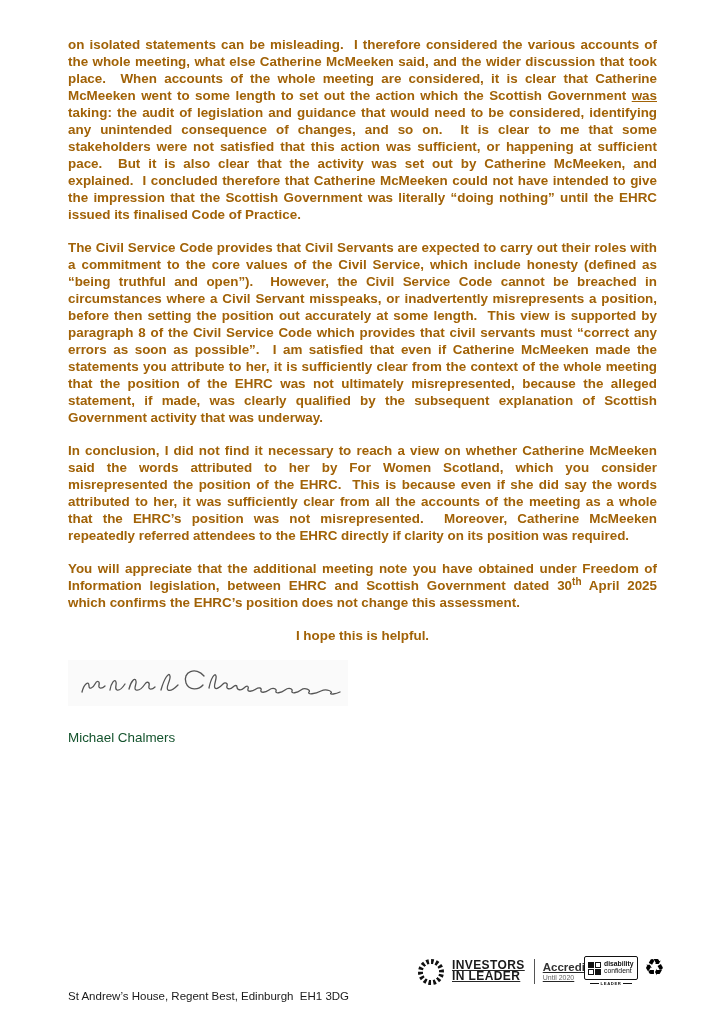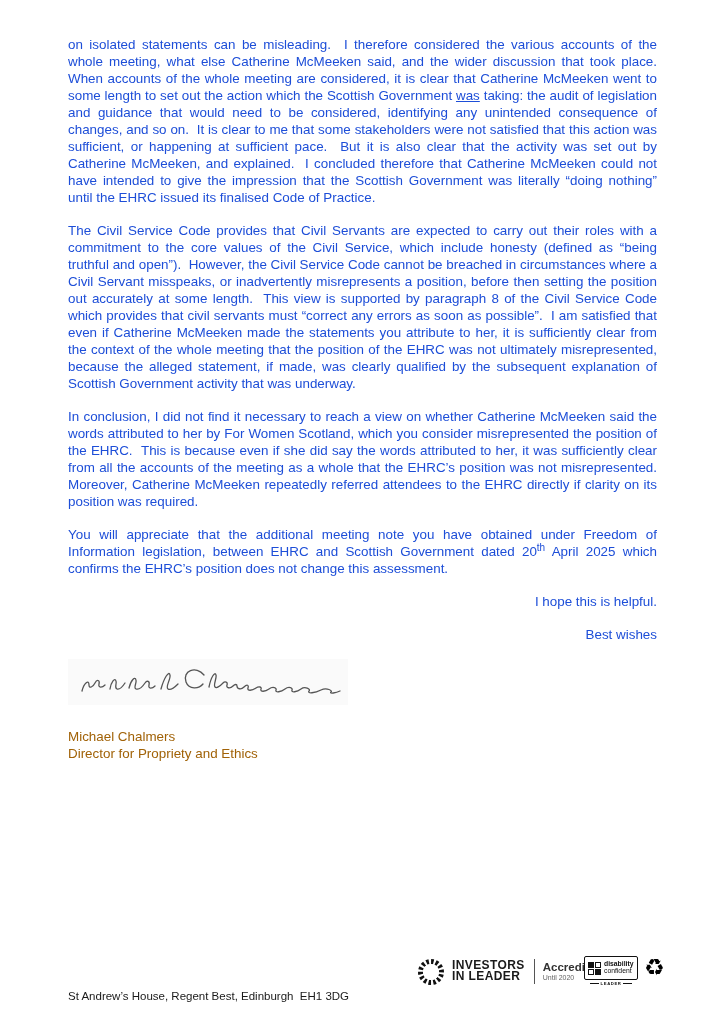--- a/index.html
+++ b/index.html
@@ -15,48 +15,49 @@
     position: absolute;
     left: 68px; right: 67px; top: 0;
     padding-top: 36px;
   }
   .content p {
     font-size: 13.4px;
     line-height: 17px;
     text-align: justify;
     white-space: pre-wrap;
     margin: 0 0 16px 0;
-    color: #1d4ed8;
+    color: #a16207;
+    font-weight: bold;
   }
-  .content p.short { text-align: right; }
+  .content p.short { text-align: center; }
   .u { text-decoration: underline; }
   sup.ord { font-size: 10px; vertical-align: super; line-height: 0; }
 
   .sig-box {
     width: 280px; height: 46px;
     background: #fafafa;
     margin: 0 0 24px 0;
     position: relative;
   }
   .sig-box svg { position: absolute; left: 4px; top: 2px; }
 
-  .name-block { font-size: 13.4px; line-height: 16.5px; color: #a16207; }
+  .name-block { font-size: 13.4px; line-height: 16.5px; color: #14532d; }
 
   .footer {
     position: absolute;
     left: 0; right: 0; top: 948px; height: 64px;
   }
   .footer .address-block {
     position: absolute; left: 68px; top: 8px;
     font-size: 11.5px; line-height: 16px;
     color: #1a1a1a; white-space: pre-wrap;
   }
   .iip {
     position: absolute; left: 416px; top: 8px;
-    display: flex; align-items: center;
+    display: flex; align-items: center; text-decoration: underline;
   }
   .iip-wreath { width: 30px; height: 30px; }
   .iip-name {
     margin-left: 6px;
     font-size: 12px; font-weight: 700; letter-spacing: 0.4px;
     line-height: 11px; color: #1a1a1a;
   }
   .iip-divider { width: 1px; height: 25px; background: #555; margin: 0 8px 0 9px; }
   .iip-accred { display: flex; flex-direction: column; justify-content: center; }
   .iip-accred .status { font-size: 11.5px; font-weight: 600; color: #333; line-height: 12px; }
@@ -91,40 +92,38 @@
 <body>
 
 <div class="content">
 
   <p><span>on isolated statements can be misleading.  I therefore considered the various accounts of the whole meeting, what else Catherine McMeeken said, and the wider discussion that took place.  When accounts of the whole meeting are considered, it is clear that Catherine McMeeken went to some length to set out the action which the Scottish Government </span><span class="u">was</span><span> taking: the audit of legislation and guidance that would need to be considered, identifying any unintended consequence of changes, and so on.  It is clear to me that some stakeholders were not satisfied that this action was sufficient, or happening at sufficient pace.  But it is also clear that the activity was set out by Catherine McMeeken, and explained.  I concluded therefore that Catherine McMeeken could not have intended to give the impression that the Scottish Government was literally “doing nothing” until the EHRC issued its finalised Code of Practice.</span></p>
 
   <p>The Civil Service Code provides that Civil Servants are expected to carry out their roles with a commitment to the core values of the Civil Service, which include honesty (defined as “being truthful and open”).  However, the Civil Service Code cannot be breached in circumstances where a Civil Servant misspeaks, or inadvertently misrepresents a position, before then setting the position out accurately at some length.  This view is supported by paragraph 8 of the Civil Service Code which provides that civil servants must “correct any errors as soon as possible”.  I am satisfied that even if Catherine McMeeken made the statements you attribute to her, it is sufficiently clear from the context of the whole meeting that the position of the EHRC was not ultimately misrepresented, because the alleged statement, if made, was clearly qualified by the subsequent explanation of Scottish Government activity that was underway.</p>
 
   <p>In conclusion, I did not find it necessary to reach a view on whether Catherine McMeeken said the words attributed to her by For Women Scotland, which you consider misrepresented the position of the EHRC.  This is because even if she did say the words attributed to her, it was sufficiently clear from all the accounts of the meeting as a whole that the EHRC’s position was not misrepresented.  Moreover, Catherine McMeeken repeatedly referred attendees to the EHRC directly if clarity on its position was required.</p>
 
-  <p><span>You will appreciate that the additional meeting note you have obtained under Freedom of Information legislation, between EHRC and Scottish Government dated 20</span><sup class="ord">th</sup><span> April 2025 which confirms the EHRC’s position does not change this assessment.</span></p>
+  <p><span>You will appreciate that the additional meeting note you have obtained under Freedom of Information legislation, between EHRC and Scottish Government dated 30</span><sup class="ord">th</sup><span> April 2025 which confirms the EHRC’s position does not change this assessment.</span></p>
 
   <p class="short">I hope this is helpful.</p>
 
-  <p class="short">Best wishes</p>
 
   <div class="sig-box">
     <svg width="272" height="42" viewBox="0 0 272 42">
       <g fill="none" stroke="#555" stroke-width="1.3" stroke-linecap="round" stroke-linejoin="round">
         <path d="M10,30 C12,22 17,18 17,24 C17,28 21,26 23,22 C25,18 28,19 27,23 C26,27 30,27 33,24 M38,28 C39,21 43,16 44,20 C45,23 42,27 45,28 C48,29 51,25 53,22 M57,27 C59,19 63,15 64,19 C65,22 61,27 64,28 C67,29 71,25 73,22 C75,19 78,20 77,24 C76,28 80,28 83,25"></path>
         <path d="M89,28 C92,17 97,9 98,14 C99,18 93,26 96,28 C99,30 103,26 106,23"></path>
         <path d="M132,14 C124,4 110,10 114,21 C117,29 127,28 131,23"></path>
         <path d="M137,26 C139,16 143,10 144,14 C145,17 141,24 143,26 C145,28 149,24 151,22 C153,20 156,21 155,24 C154,27 158,28 161,25 C163,23 165,23 165,25 C165,28 169,29 172,26 C175,23 177,24 176,27 C175,30 180,30 184,27 C187,25 190,26 189,28 C188,31 193,31 197,28 C201,25 205,27 204,29 C203,32 209,31 213,28 C217,25 221,27 220,29 C219,32 225,31 229,28 C233,25 239,28 237,30 C235,33 243,32 249,29 C255,26 261,30 259,31 C257,33 264,32 268,30"></path>
       </g>
     </svg>
   </div>
 
   <div class="name-block">
     <div>Michael Chalmers</div>
-    <div>Director for Propriety and Ethics</div>
   </div>
 
 </div>
 
 <div class="footer">
 
   <div class="address-block">
     <div>St Andrew’s House, Regent Best, Edinburgh  EH1 3DG</div>
     
   </div>

